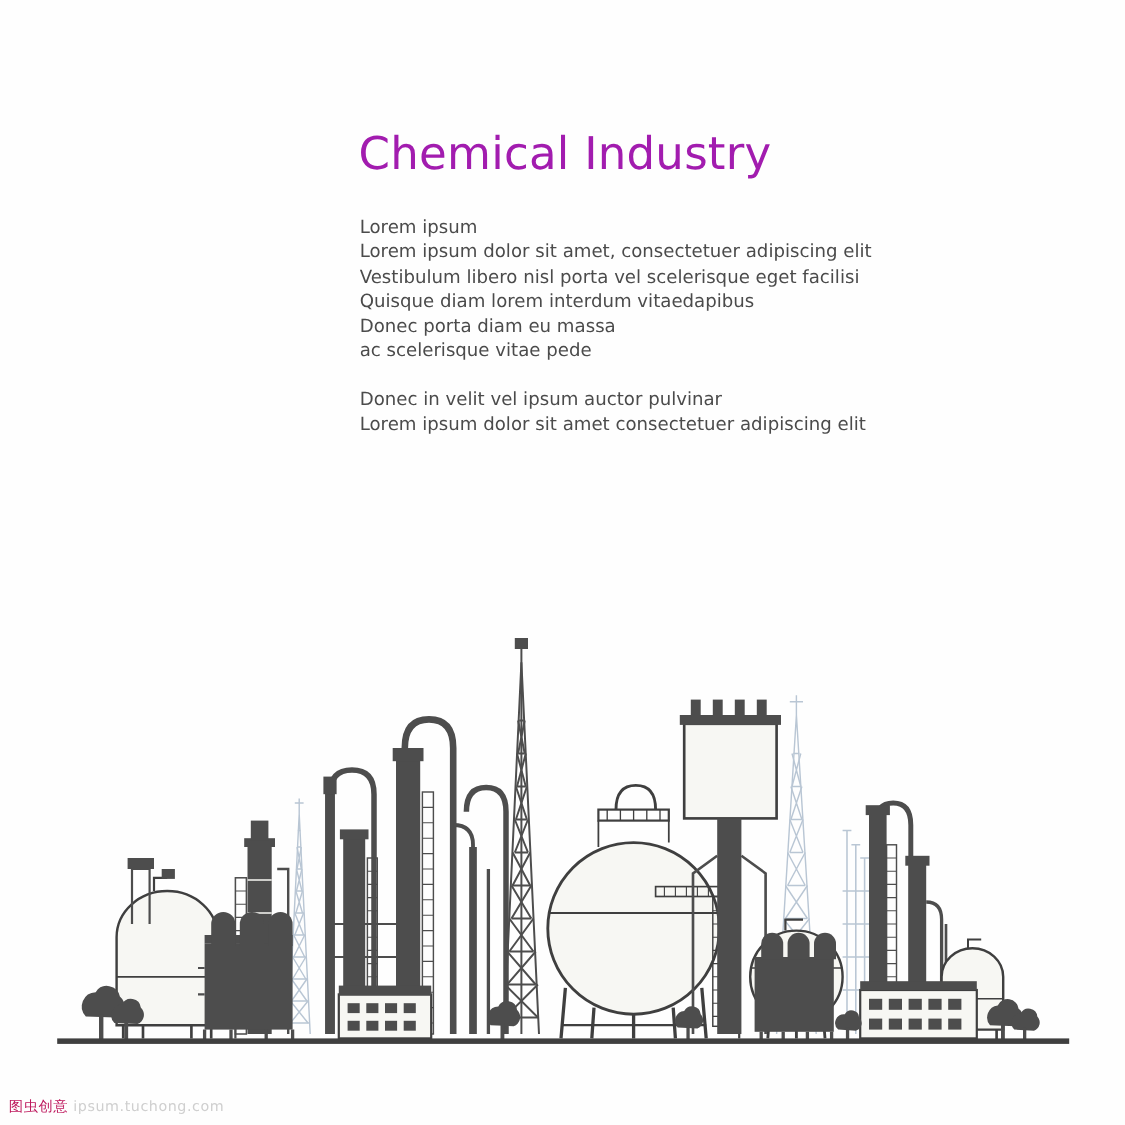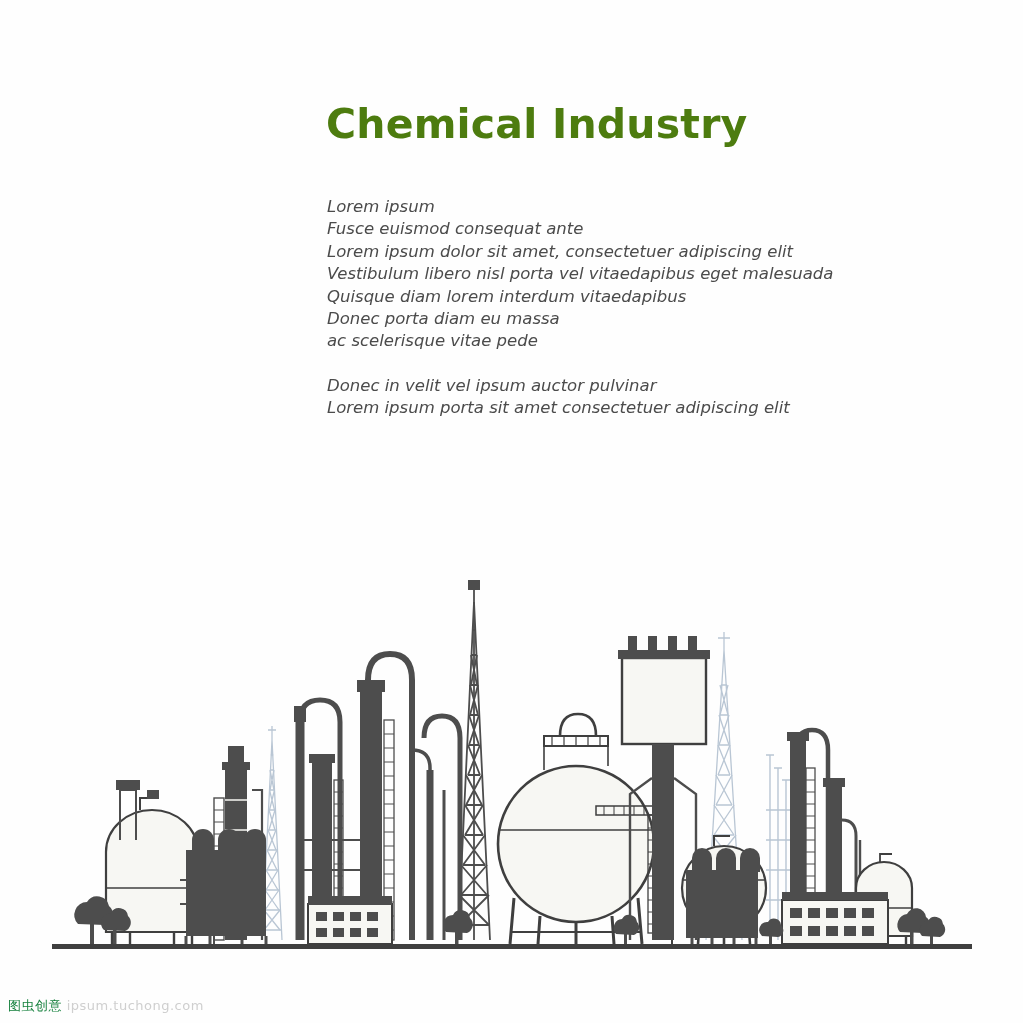--- a/index.html
+++ b/index.html
@@ -19,40 +19,39 @@
   #poster {
     position: absolute;
     inset: 0;
     background: #fefefe;
   }
 
   
   .title {
     position: absolute;
     left: 326px;
-    top: 100px;
+    top: 116px;
     font-size: 41px;
-    font-weight: 700;
+    font-weight: 400;
     letter-spacing: 0.2px;
-    color: #4d7c0f;
+    color: #a21caf;
     font-family: "DejaVu Sans", sans-serif;
     white-space: nowrap;
   }
   .body-block {
     position: absolute;
     left: 327px;
     top: 196px;
     width: 560px;
   }
   .body-line {
     font-size: 16.5px;
     line-height: 22.4px;
     color: #4b4b4b;
     white-space: nowrap;
-    font-style: italic;
   }
   .para-gap {
     height: 22px;
   }
 
   
   #illustration {
     position: absolute;
     left: 0;
     top: 540px;
@@ -68,41 +67,40 @@
     position: absolute;
     left: 8px;
     bottom: 8px;
     font-size: 13px;
     color: #cfcfcf;
     letter-spacing: 0.5px;
     user-select: none;
     white-space: nowrap;
   }
   .watermark .cn {
-    color: #15803d;
+    color: #be185d;
   }
 </style>
 </head>
 <body>
 
 <div id="poster">
 
   <div class="title">Chemical Industry</div>
 
   <div class="body-block">
     <div class="body-line">Lorem ipsum</div>
-    <div class="body-line">Fusce euismod consequat ante</div>
     <div class="body-line">Lorem ipsum dolor sit amet, consectetuer adipiscing elit</div>
-    <div class="body-line">Vestibulum libero nisl porta vel vitaedapibus eget malesuada</div>
+    <div class="body-line">Vestibulum libero nisl porta vel scelerisque eget facilisi</div>
     <div class="body-line">Quisque diam lorem interdum vitaedapibus</div>
     <div class="body-line">Donec porta diam eu massa</div>
     <div class="body-line">ac scelerisque vitae pede</div>
     <div class="para-gap"></div>
     <div class="body-line">Donec in velit vel ipsum auctor pulvinar</div>
-    <div class="body-line">Lorem ipsum porta sit amet consectetuer adipiscing elit</div>
+    <div class="body-line">Lorem ipsum dolor sit amet consectetuer adipiscing elit</div>
   </div>
 
   <div id="illustration">
     <svg width="1023" height="420" viewBox="0 0 1023 420" xmlns="http://www.w3.org/2000/svg">
       <defs>
         <g id="ladder-v">
           <rect x="0" y="0" width="7" height="100" fill="none" stroke="#4d4d4d" stroke-width="1.2"></rect>
         </g>
       </defs>
 

